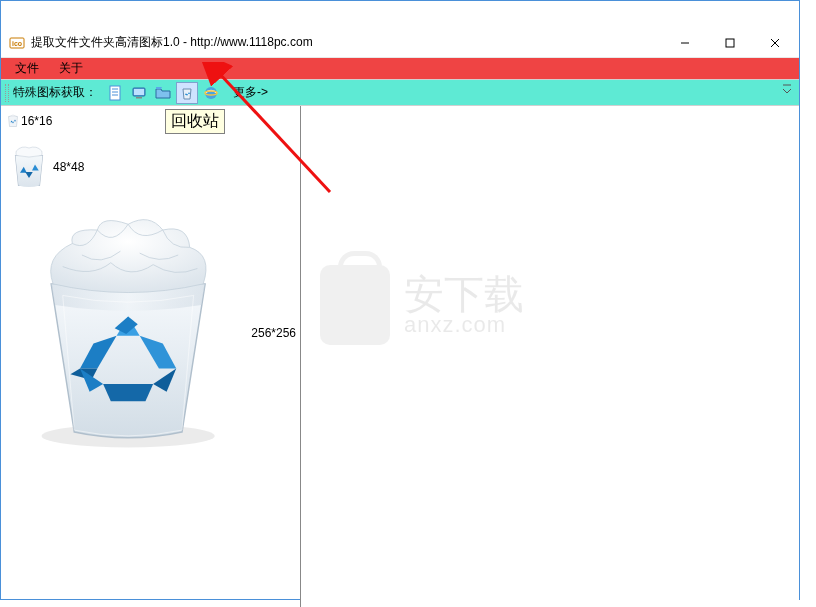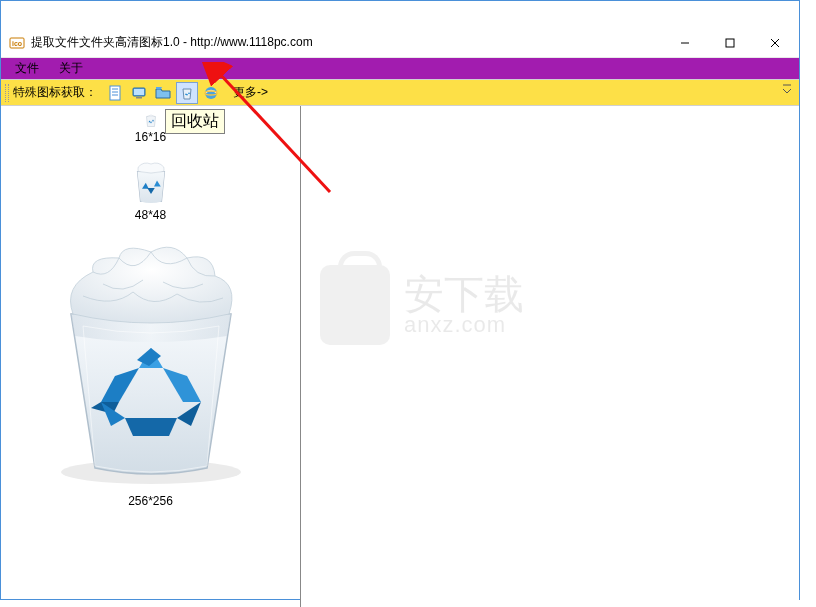--- a/index.html
+++ b/index.html
@@ -52,33 +52,33 @@
       justify-content: center;
       color: #333;
       cursor: pointer;
     }
     .menubar {
       height: 22px;
       display: flex;
       align-items: flex-start;
       padding: 0 4px;
       border-bottom: 1px solid #d0d0d0;
-      background: #a21caf;
+      background: #ef4444;
     }
     .menubar-item {
       padding: 2px 10px;
       cursor: pointer;
     }
     .toolbar {
       height: 26px;
       display: flex;
       align-items: center;
       padding: 0 4px;
       border-bottom: 1px solid #d0d0d0;
-      background: #fde047;
+      background: #5eead4;
       position: relative;
     }
     .toolbar-grip {
       width: 4px; height: 18px;
       border-left: 1px dotted #999;
       border-right: 1px dotted #999;
       margin-right: 4px;
     }
     .toolbar-label {
       margin-right: 6px;
@@ -121,21 +121,21 @@
       padding: 6px 4px;
       position: relative;
     }
     .right-panel {
       flex: 1;
       background: #fff;
       position: relative;
     }
     .icon-preview {
       display: flex;
-      flex-direction: column;
+      flex-direction: row;
       align-items: center;
       margin-bottom: 14px;
     }
     .icon-preview-label {
       margin-top: 2px;
       color: #000;
     }
     .tooltip {
       position: absolute;
       top: 3px;

